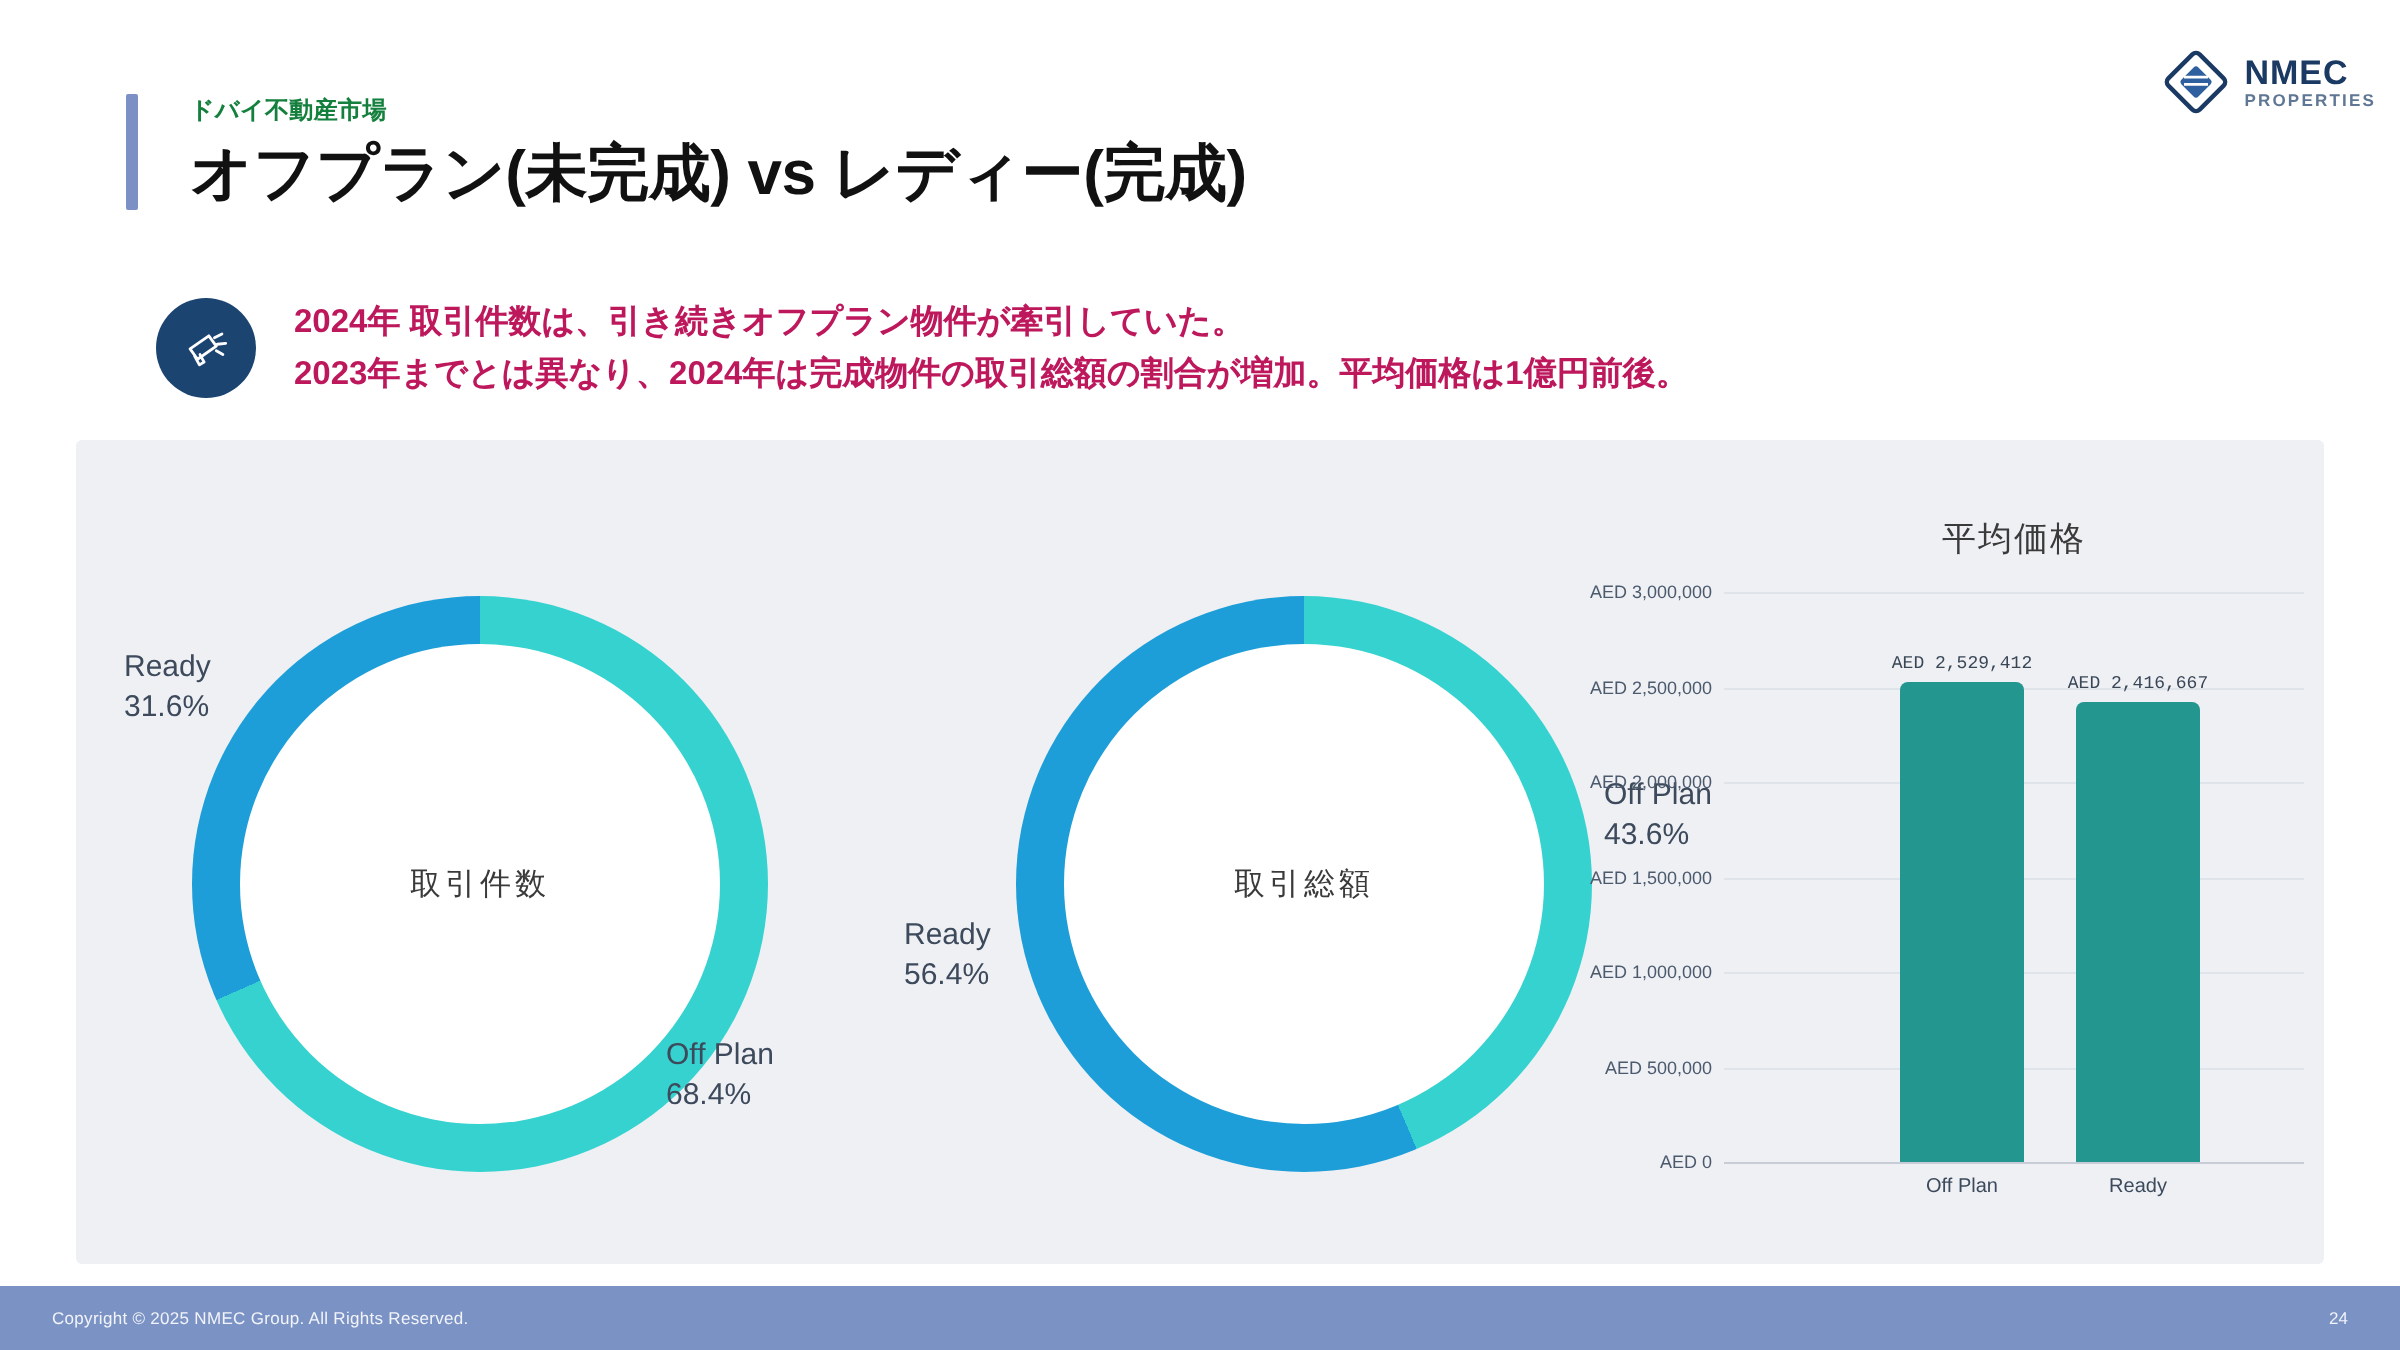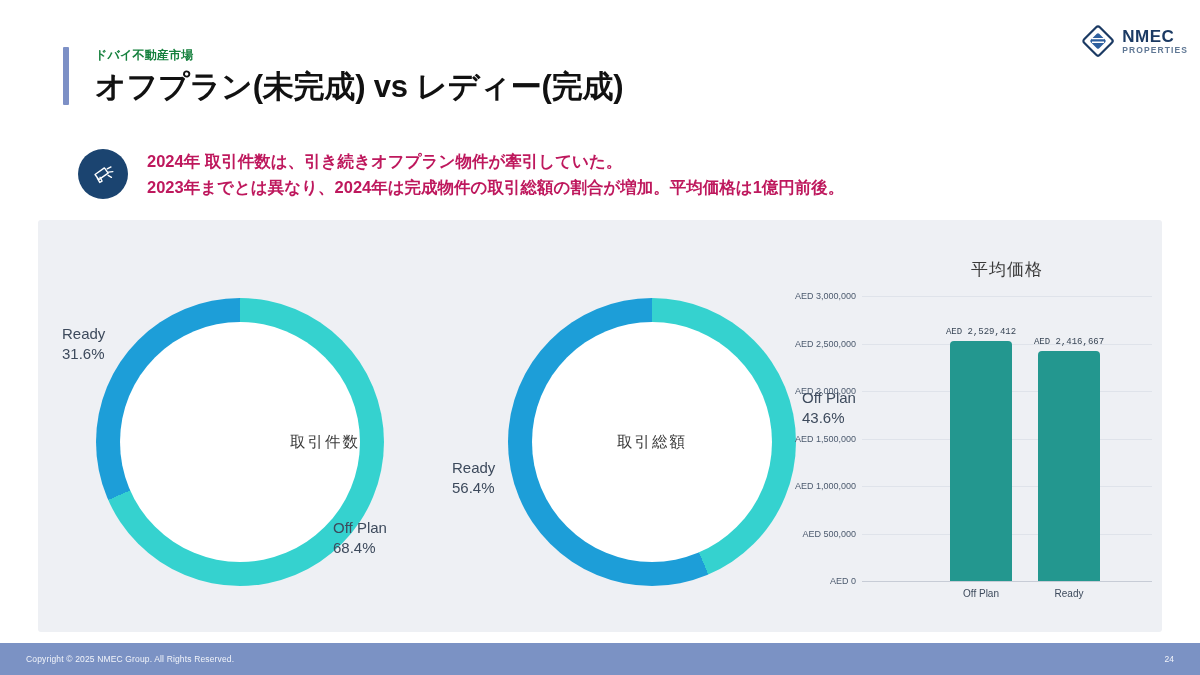--- a/index.html
+++ b/index.html
@@ -133,21 +133,21 @@
     position: absolute;
     font-size: 15px;
     color: #3d4a5c;
     line-height: 1.3;
     white-space: nowrap;
   }
   .slice-label .pct { display: block; }
 
   
   #donut1 { left: 96px; top: 298px; width: 288px; height: 288px; }
-  #donut1 .hole { left: 24px; top: 24px; width: 240px; height: 240px; justify-content: flex-end; }
+  #donut1 .hole { left: 24px; top: 24px; width: 240px; height: 240px; }
   #d1-ready-label { left: 62px; top: 324px; text-align: left; }
   #d1-offplan-label { left: 333px; top: 518px; text-align: left; }
 
   
   #donut2 { left: 508px; top: 298px; width: 288px; height: 288px; }
   #donut2 .hole { left: 24px; top: 24px; width: 240px; height: 240px; }
   #d2-offplan-label { left: 802px; top: 388px; text-align: left; }
   #d2-ready-label { left: 452px; top: 458px; text-align: left; }
 
   

